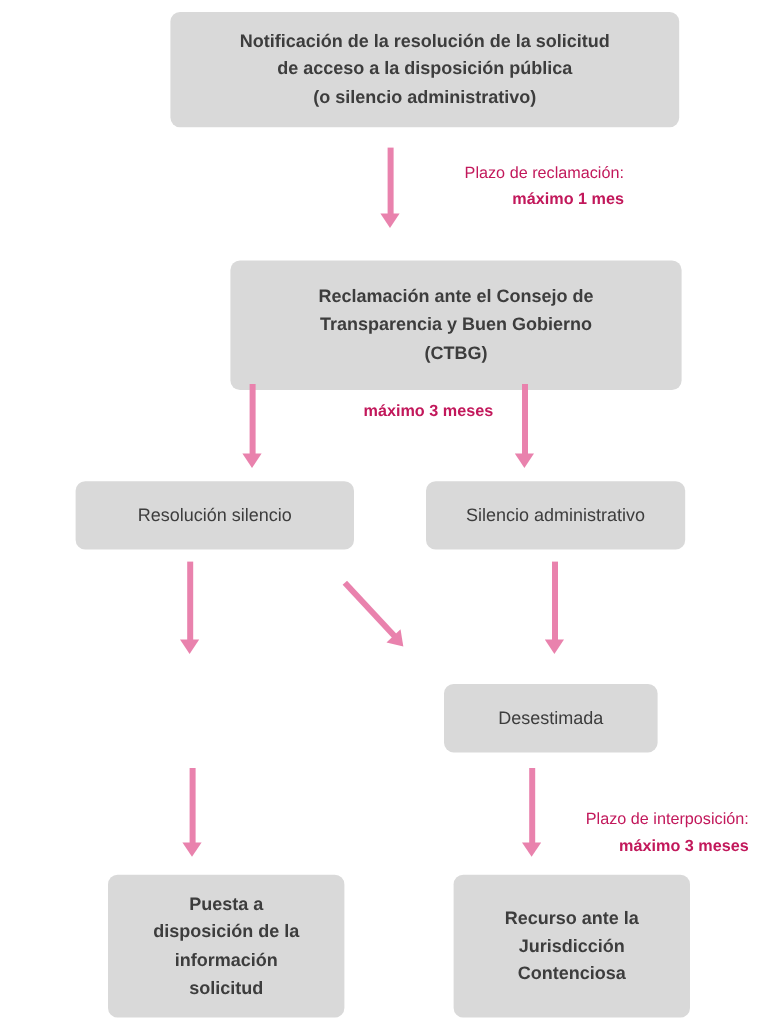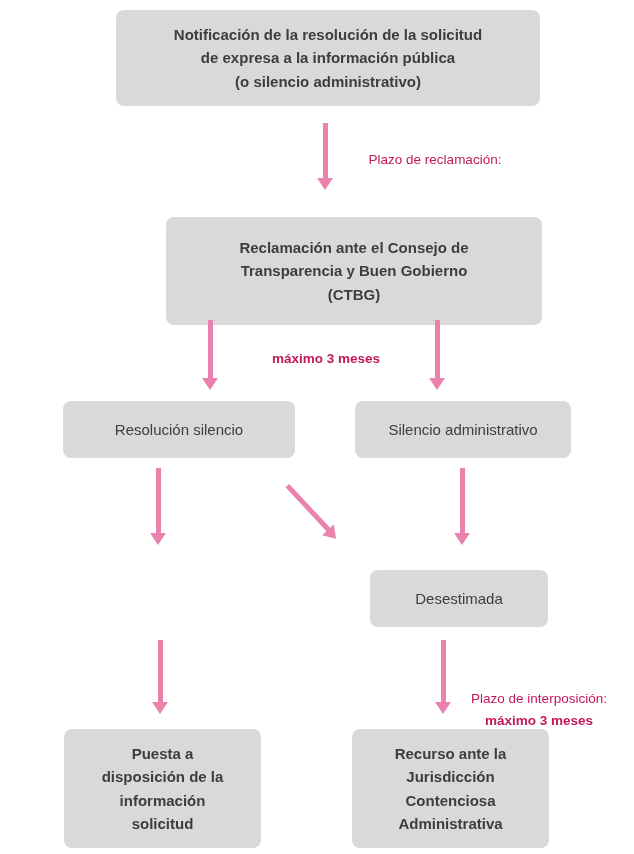--- a/index.html
+++ b/index.html
@@ -14,21 +14,21 @@
     position:absolute;
     background:var(--box-bg,#d9d9d9);
     border-radius:8px;
     color:var(--box-text,#3d3d3d);
     display:flex;flex-direction:column;
     align-items:center;justify-content:center;
     text-align:center;
     font-size:15px;line-height:1.55;
     padding:6px 10px;box-sizing:border-box;
   }
-  .box.bold{font-weight:bold;}
+  .box.bold{font-weight:bold;margin-left:26px;}
   .line{display:block;}
 
   
   .varrow{position:absolute;width:16px;}
   .varrow .shaft{
     position:absolute;left:5.5px;top:0;bottom:10px;width:5px;
     background:var(--arrow,#e982ad);
   }
   .varrow .head{
     position:absolute;left:0;bottom:0;width:0;height:0;
@@ -36,44 +36,44 @@
     border-right:8px solid transparent;
     border-top:12px solid var(--arrow,#e982ad);
   }
   .varrow.diag{transform:rotate(-43deg);transform-origin:8px 0;}
 
   
   .plazo{
     position:absolute;
     color:var(--label-text,#c2185b);
     font-size:13.5px;line-height:1.6;
-    text-align:center;
-    margin-top:16px;
+    text-align:right;
   }
   .plazo .plazo-title{display:block;}
   .plazo .plazo-value{display:block;font-weight:bold;}
 </style>
 </head>
 <body>
 
 <div class="canvas">
 
   <div class="box bold" style="left:116px;top:10px;width:424px;height:96px">
     <span class="line">Notificación de la resolución de la solicitud</span>
-    <span class="line">de expresa a la información pública</span>
+    <span class="line">de acceso a la disposición pública</span>
     <span class="line">(o silencio administrativo)</span>
   </div>
 
   <div class="varrow" style="left:317px;top:123px;height:67px">
     <div class="shaft"></div>
     <div class="head"></div>
   </div>
 
   <div class="plazo" style="left:350px;top:133px;width:170px">
     <span class="plazo-title">Plazo de reclamación:</span>
+    <span class="plazo-value">máximo 1 mes</span>
   </div>
 
   <div class="box bold" style="left:166px;top:217px;width:376px;height:108px">
     <span class="line">Reclamación ante el Consejo de</span>
     <span class="line">Transparencia y Buen Gobierno</span>
     <span class="line">(CTBG)</span>
   </div>
 
   <div class="varrow" style="left:202px;top:320px;height:70px">
     <div class="shaft"></div>
@@ -135,16 +135,15 @@
     <span class="line">Puesta a</span>
     <span class="line">disposición de la</span>
     <span class="line">información</span>
     <span class="line">solicitud</span>
   </div>
 
   <div class="box bold" style="left:352px;top:729px;width:197px;height:119px">
     <span class="line">Recurso ante la</span>
     <span class="line">Jurisdicción</span>
     <span class="line">Contenciosa</span>
-    <span class="line">Administrativa</span>
   </div>
 
 </div>
 
 </body></html>

